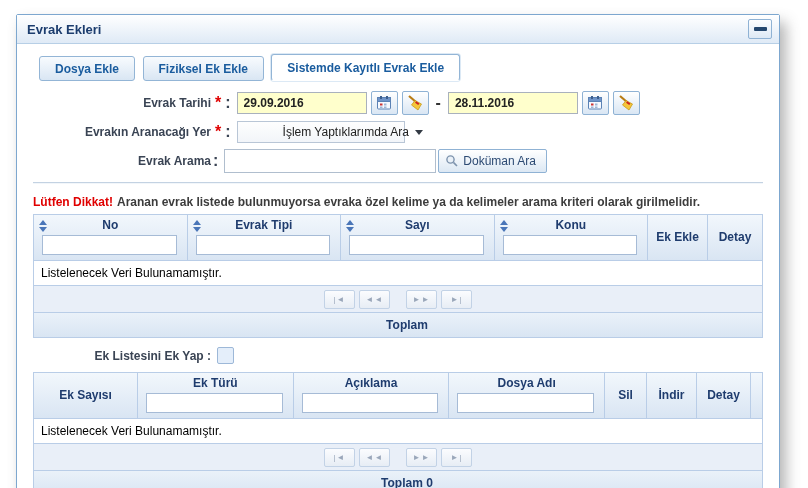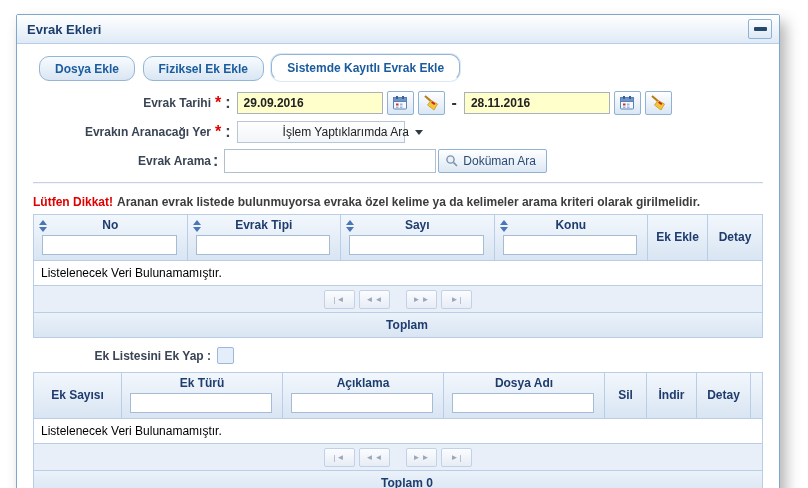--- a/index.html
+++ b/index.html
@@ -22,38 +22,38 @@
     display:flex; align-items:center; justify-content:center; cursor:pointer;
   }
   .min-dash { width:13px; height:4px; background:#25486f; border-radius:1px; }
   .content { padding:6px 16px 12px 16px; background:#ffffff; }
 
   
   .tabstrip { margin:4px 0 0 6px; height:27px; }
   .tab {
     display:inline-block; font-size:12px; font-weight:bold; color:#1a5c9e;
     border:1px solid #93b5d6; background:linear-gradient(#f8fbfe,#d9e6f3);
-    padding:5px 15px 4px 15px; margin-right:3px; border-radius:10px;
+    padding:5px 15px 4px 15px; margin-right:3px; border-radius:3px;
     cursor:pointer; vertical-align:bottom;
   }
   .tab.active {
     background:#ffffff; border-bottom:1px solid #ffffff;
     padding-top:6px; padding-bottom:5px;
     box-shadow:0 0 0 1px #dce9f5;
   }
 
   
   .form { margin-top:10px; }
   .frow { display:flex; align-items:center; margin-bottom:5px; height:24px; }
   .flabel { width:178px; text-align:right; font-size:12px; font-weight:bold; color:#3a4454; }
   .req { color:#e00000; font-weight:bold; padding:0 2px 0 4px; }
   .colon { font-weight:bold; color:#3a4454; padding:0 2px 0 2px; }
   .ctrls { display:flex; align-items:center; margin-left:4px; }
   .date-input {
-    width:146px; height:22px; background:#ffffcc; border:1px solid #a9b1bd;
+    width:130px; height:22px; background:#ffffcc; border:1px solid #a9b1bd;
     font-family:"Liberation Sans",sans-serif; font-size:12px; font-weight:bold; color:#222; padding:0 6px;
   }
   .icon-btn {
     width:27px; height:24px; margin-left:4px; border:1px solid #8fb2d4; border-radius:2px;
     background:linear-gradient(#ffffff,#d9e6f4); display:flex; align-items:center; justify-content:center;
     cursor:pointer;
   }
   .dash-sep { margin:0 7px; color:#333; font-weight:bold; }
   .combo {
     width:168px; height:22px; border:1px solid #b9c6d6; background:linear-gradient(#fefefe,#f2f5f9);
@@ -97,21 +97,21 @@
     display:flex; align-items:center; justify-content:center; cursor:default;
   }
   .pgap { width:12px; }
   .gfoot { border-top:1px solid #b9cde7; background:linear-gradient(#eaf1f9,#d9e5f3); height:25px; display:flex; align-items:center; justify-content:center; font-size:12px; font-weight:bold; color:#1f3c6e;padding-left:18px; }
 
   .chk-row { display:flex; align-items:center; margin:9px 0 8px 0; }
   .chk-label { width:178px; text-align:right; font-size:12px; font-weight:bold; color:#3a4454; }
   .chk { width:17px; height:17px; margin-left:6px; border:1px solid #9db8d8; background:#e4eefa; border-radius:2px; cursor:pointer; }
 
   .w-ekekle { width:60px; } .w-detay { width:54px; }
-  .w-eksayisi { width:88px; } .w-sil { width:42px; } .w-indir { width:50px; } .w-end { width:11px; }
+  .w-eksayisi { width:104px; } .w-sil { width:42px; } .w-indir { width:50px; } .w-end { width:11px; }
 </style>
 </head>
 <body>
 
 <div class="dialog">
   <div class="titlebar">
     <span class="title">Evrak Ekleri</span>
     <div class="min-btn">
       <div class="min-dash"></div>
     </div>

